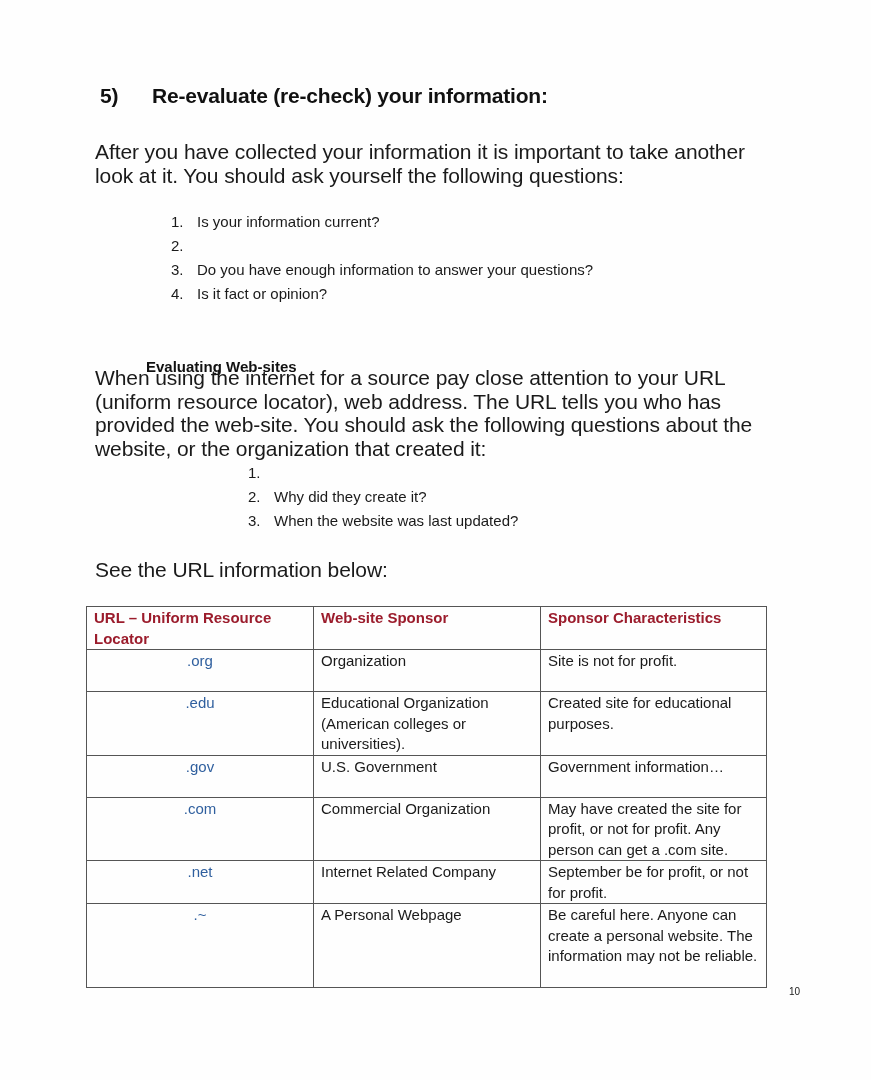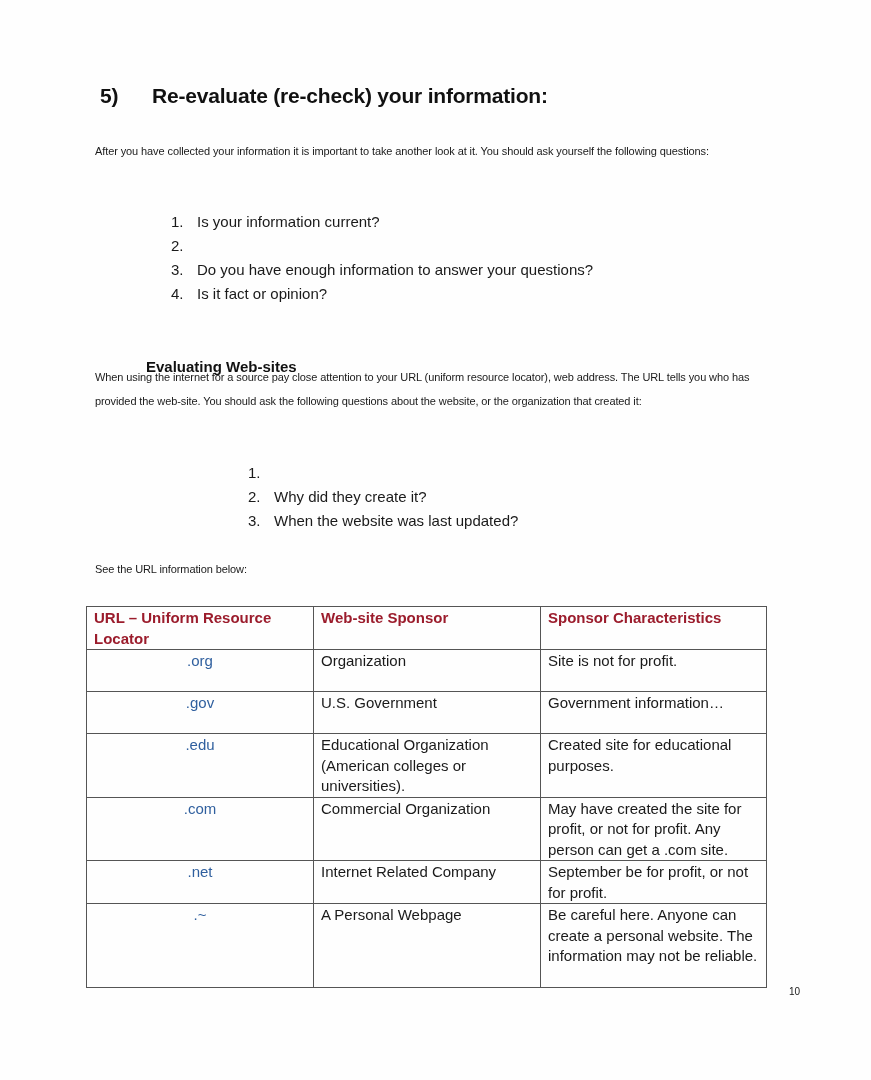--- a/index.html
+++ b/index.html
@@ -6,21 +6,21 @@
     body {
       width: 871px; height: 1080px; background: #ffffff; position: relative; overflow: hidden;
       font-family: "Liberation Sans", sans-serif; color: #1a1a1a;
     }
     .page { position: absolute; left: 0; top: 0; width: 871px; height: 1080px; background: #fefefe; }
     .heading {
       position: absolute; left: 100px; top: 84px; font-size: 21px; font-weight: bold; color: #111;
       display: flex; letter-spacing: -0.2px;
     }
     .heading .num { width: 52px; }
-    .para { position: absolute; left: 95px; font-size: 11px; line-height: 23.5px; color: #1a1a1a; letter-spacing: -0.1px; }
+    .para { position: absolute; left: 95px; font-size: 21px; line-height: 23.5px; color: #1a1a1a; letter-spacing: -0.1px; }
     .para1 { top: 140px; width: 670px; }
     .list { position: absolute; font-size: 15px; line-height: 24px; color: #1a1a1a; margin: 0; padding: 0; list-style: none; }
     .list li { display: flex; }
     .list li .n { width: 26px; }
     .list1 { left: 171px; top: 210px; }
     .subhead { position: absolute; left: 146px; top: 326px; font-size: 15px; font-weight: bold; color: #111; margin-top: 32px; }
     .para2 { top: 366px; width: 680px; }
     .list2 { left: 248px; top: 461px; }
     .para3 { top: 558px; }
     table.url-table {
@@ -93,29 +93,29 @@
         <th class="c2">Web-site Sponsor</th>
         <th>Sponsor Characteristics</th>
       </tr>
     </thead>
     <tbody>
       <tr style="height:42px">
         <td class="domain-cell">.org</td>
         <td>Organization</td>
         <td>Site is not for profit.</td>
       </tr>
+      <tr style="height:63px">
+        <td class="domain-cell">.edu</td>
+        <td>Educational Organization (American colleges or universities).</td>
+        <td>Created site for educational purposes.</td>
+      </tr>
       <tr style="height:42px">
         <td class="domain-cell">.gov</td>
         <td>U.S. Government</td>
         <td>Government information…</td>
-      </tr>
-      <tr style="height:63px">
-        <td class="domain-cell">.edu</td>
-        <td>Educational Organization (American colleges or universities).</td>
-        <td>Created site for educational purposes.</td>
       </tr>
       <tr style="height:63px">
         <td class="domain-cell">.com</td>
         <td>Commercial Organization</td>
         <td>May have created the site for profit, or not for profit. Any person can get a .com site.</td>
       </tr>
       <tr style="height:42px">
         <td class="domain-cell">.net</td>
         <td>Internet Related Company</td>
         <td>September be for profit, or not for profit.</td>

